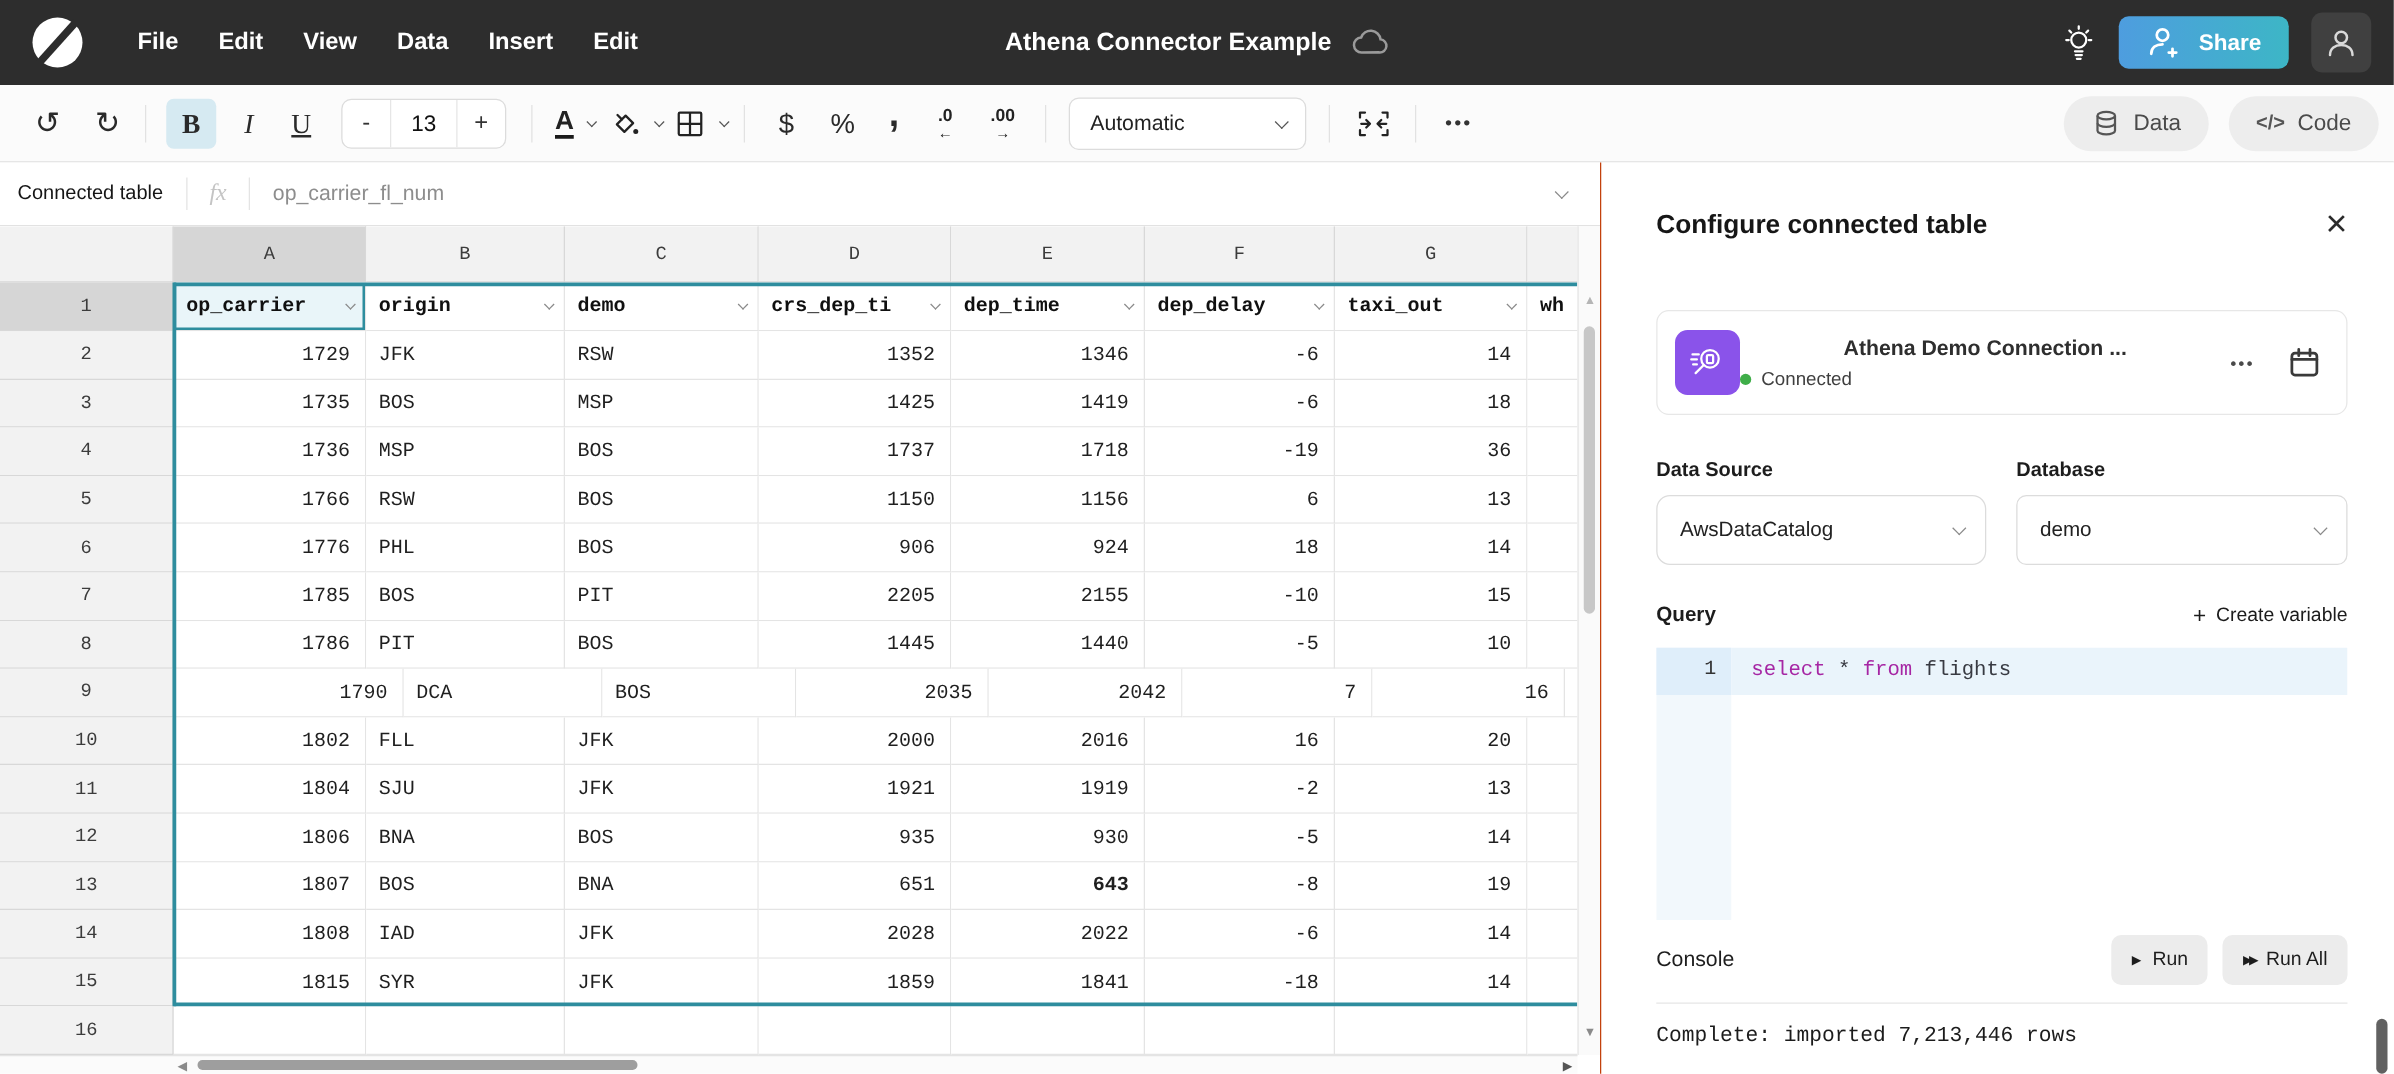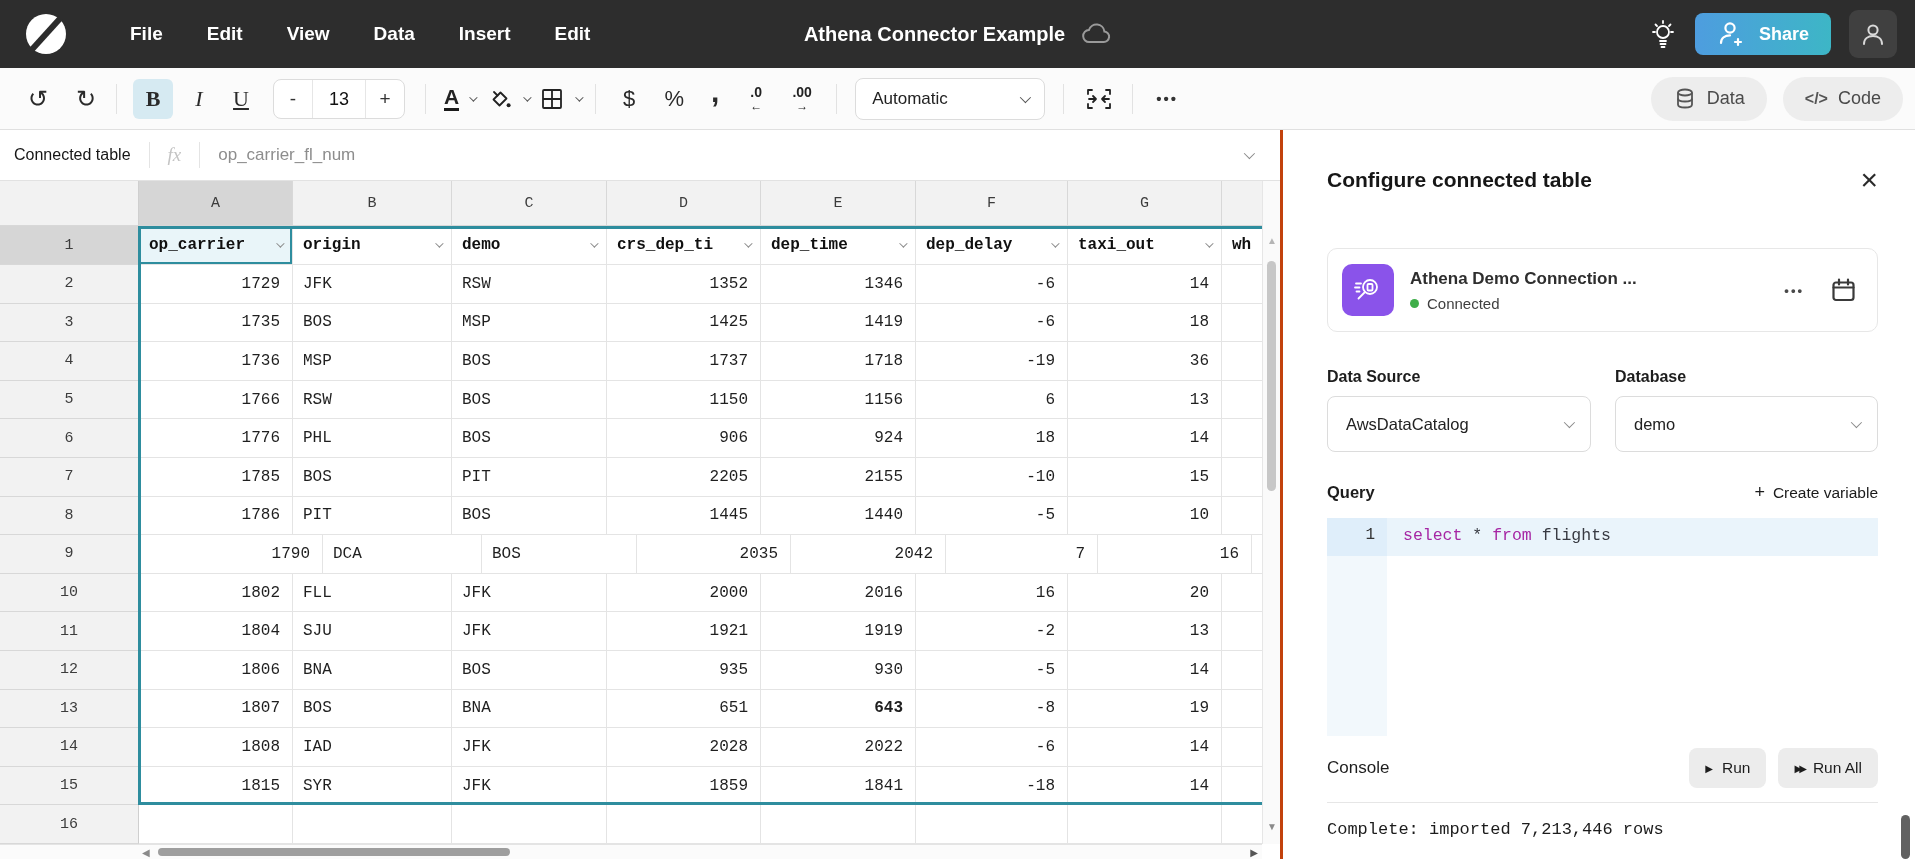--- a/index.html
+++ b/index.html
@@ -6,21 +6,21 @@
   html,body { width:1915px; height:859px; overflow:hidden; background:#fff;
     font-family:"Liberation Sans", sans-serif; }
 
   
   .topbar { position:absolute; top:0; left:0; width:1915px; height:68px; background:#2d2d2d;
     display:flex; align-items:center; }
   .logo { width:40px; height:40px; margin-left:26px; position:relative; }
   .logo .disc { position:absolute; inset:0; border-radius:50%; background:#fff; }
   .logo .slash { position:absolute; left:-2px; top:17px; width:44px; height:6px; background:#2d2d2d;
     transform:rotate(-48deg); }
-  .menu { display:flex; gap:44px; margin-left:64px; }
+  .menu { display:flex; gap:32px; margin-left:44px; }
   .menu span { color:#fff; font-size:19px; font-weight:600; cursor:default; }
   .titlewrap { position:absolute; left:50%; top:0; height:68px; transform:translateX(-50%);
     display:flex; align-items:center; gap:16px; }
   .doctitle { color:#fff; font-size:20px; font-weight:700; white-space:nowrap; }
   .topright { position:absolute; right:18px; top:0; height:68px; display:flex; align-items:center; gap:18px; }
   .sharebtn { height:42px; padding:0 22px; border-radius:8px; display:flex; align-items:center; gap:12px;
     background:linear-gradient(90deg,#4e9ddf,#3db6c6); color:#fff; font-size:18px; font-weight:600; }
   .avatarbtn { width:48px; height:48px; border-radius:9px; background:#404040; display:flex;
     align-items:center; justify-content:center; }
 
@@ -83,30 +83,30 @@
   .vsb { position:absolute; top:181px; left:1262px; width:18px; height:663px; background:#fafafa;
     border-left:1px solid #e6e6e6; z-index:6; }
   .vsb .thumb { position:absolute; left:4px; top:80px; width:9px; height:230px; background:#c7c7c7; border-radius:5px; }
   .arrowglyph { position:absolute; font-size:10px; color:#9a9a9a; }
   .hsb { position:absolute; top:844px; left:0; width:1262px; height:15px; background:#fbfbfb;
     border-top:1px solid #e4e4e4; z-index:6; }
   .hsb .thumb { position:absolute; left:158px; top:3px; width:352px; height:8px; background:#9e9e9e; border-radius:4px; }
 
   
   .panel { position:absolute; top:130px; left:1280px; width:635px; height:729px; background:#fff;
-    border-left:3px solid #c2410c; }
+    border-left:1px solid #c2410c; }
   .p-inner { position:absolute; left:44px; right:37px; top:0; bottom:0; }
   .p-title-row { position:absolute; top:38px; left:0; right:0; display:flex; justify-content:space-between; align-items:center; }
   .p-title { font-size:21px; font-weight:700; color:#161616; }
   .closex { font-size:30px; font-weight:300; color:#2b2b2b; line-height:22px; }
   .card { position:absolute; top:118px; left:0; right:0; height:84px; border:1px solid #e7e7e7;
     border-radius:10px; display:flex; align-items:center; padding:0 20px 0 14px; }
   .connicon { width:52px; height:52px; border-radius:10px; background:#8a53ea; flex:none;
     display:flex; align-items:center; justify-content:center; }
-  .conninfo { margin-left:16px; flex:1; min-width:0; }
+  .conninfo { margin-left:0; flex:1; min-width:0;text-align:center; }
   .connname { font-size:17px; font-weight:600; color:#2e2e2e; white-space:nowrap; }
   .connstat { display:flex; align-items:center; gap:8px; margin-top:6px; }
   .gdot { width:9px; height:9px; border-radius:50%; background:#3fae49; }
   .connstat span { font-size:15px; color:#3f3f3f; }
   .cardmore { font-size:13px; letter-spacing:2px; font-weight:700; color:#4a4a4a; margin-right:26px; }
   .fieldlbl { position:absolute; font-size:16px; font-weight:700; color:#1d1d1d; }
   .select { position:absolute; top:266px; height:56px; border:1px solid #dcdcdc; border-radius:8px;
     background:#fff; display:flex; align-items:center; justify-content:space-between; padding:0 18px;
     font-size:16.5px; color:#222; }
   .qrow { position:absolute; top:352px; left:0; right:0; display:flex; justify-content:space-between; align-items:center; }
@@ -534,21 +534,21 @@
       <span>
         <svg width="27" height="27" viewBox="0 0 27 27" fill="none" stroke="#3a3a3a" stroke-width="2.2" stroke-linecap="round">
           <rect x="3.5" y="5.5" width="20" height="17.5" rx="2.5"></rect>
           <path d="M9 2.5v5 M18 2.5v5 M3.5 10.5h20"></path>
         </svg>
       </span>
     </div>
 
     <span class="fieldlbl" style="top:238px;left:0;">Data Source</span>
     <span class="fieldlbl" style="top:238px;left:288px;">Database</span>
-    <div class="select" style="left:0;width:264px;">
+    <div class="select" style="left:0;width:264px;border-radius:11px;">
       <span>AwsDataCatalog</span>
       <span class="chev gray"></span>
     </div>
     <div class="select" style="left:288px;right:0;">
       <span>demo</span>
       <span class="chev gray"></span>
     </div>
 
     <div class="qrow">
       <span class="qlbl">Query</span>

